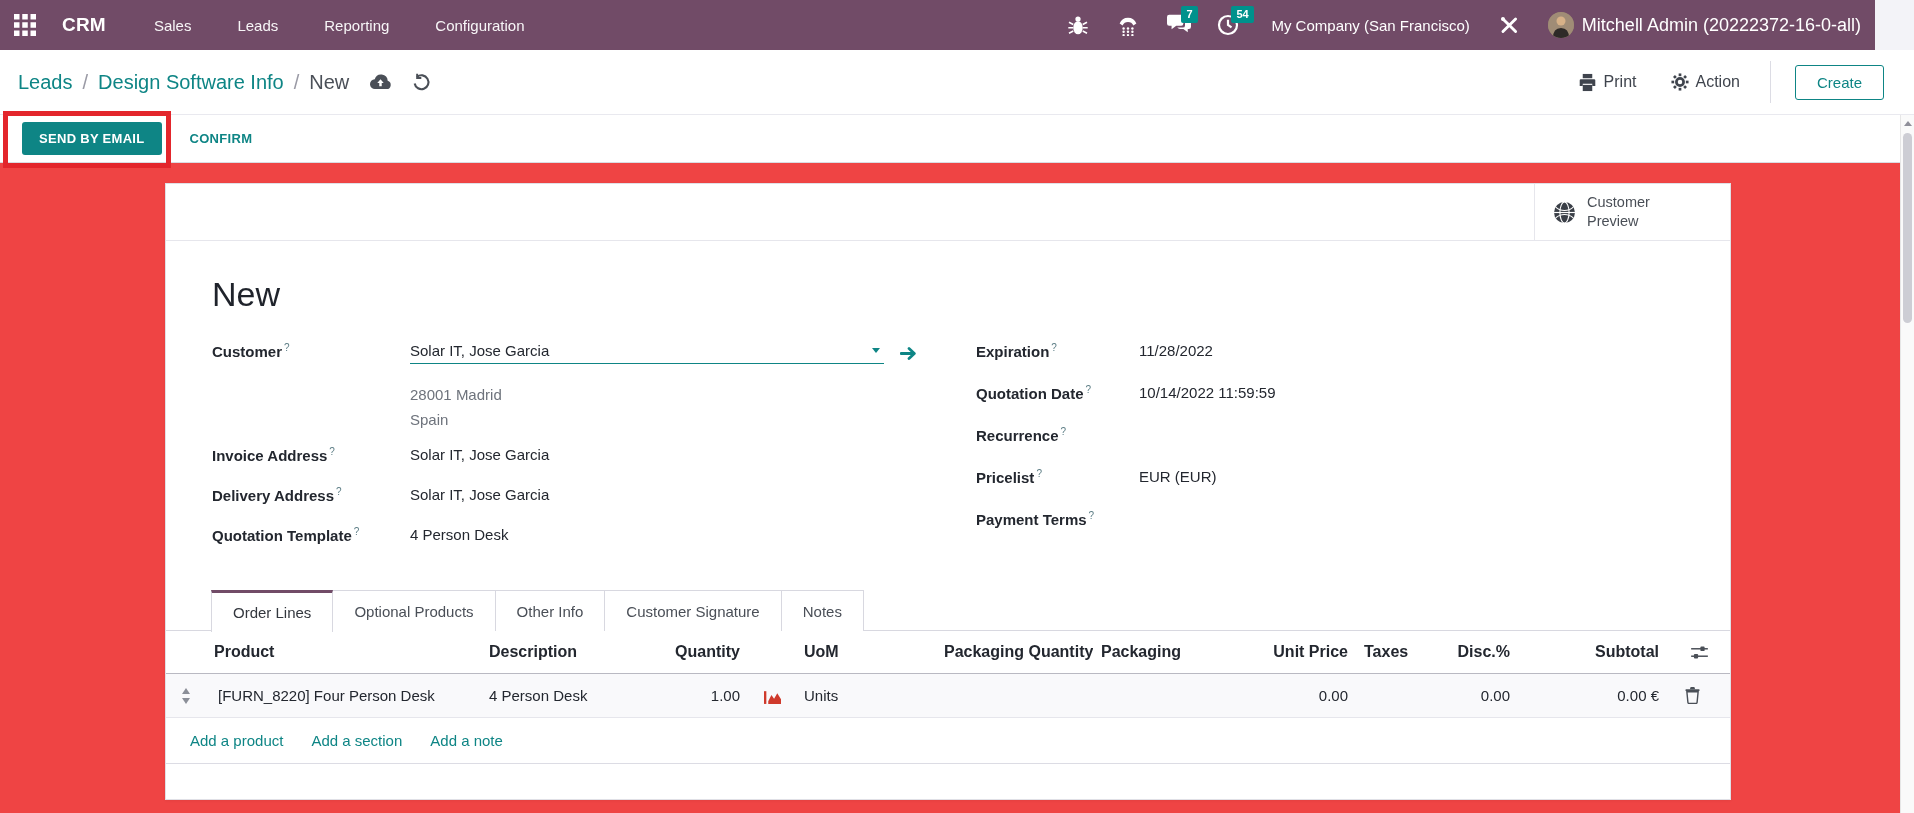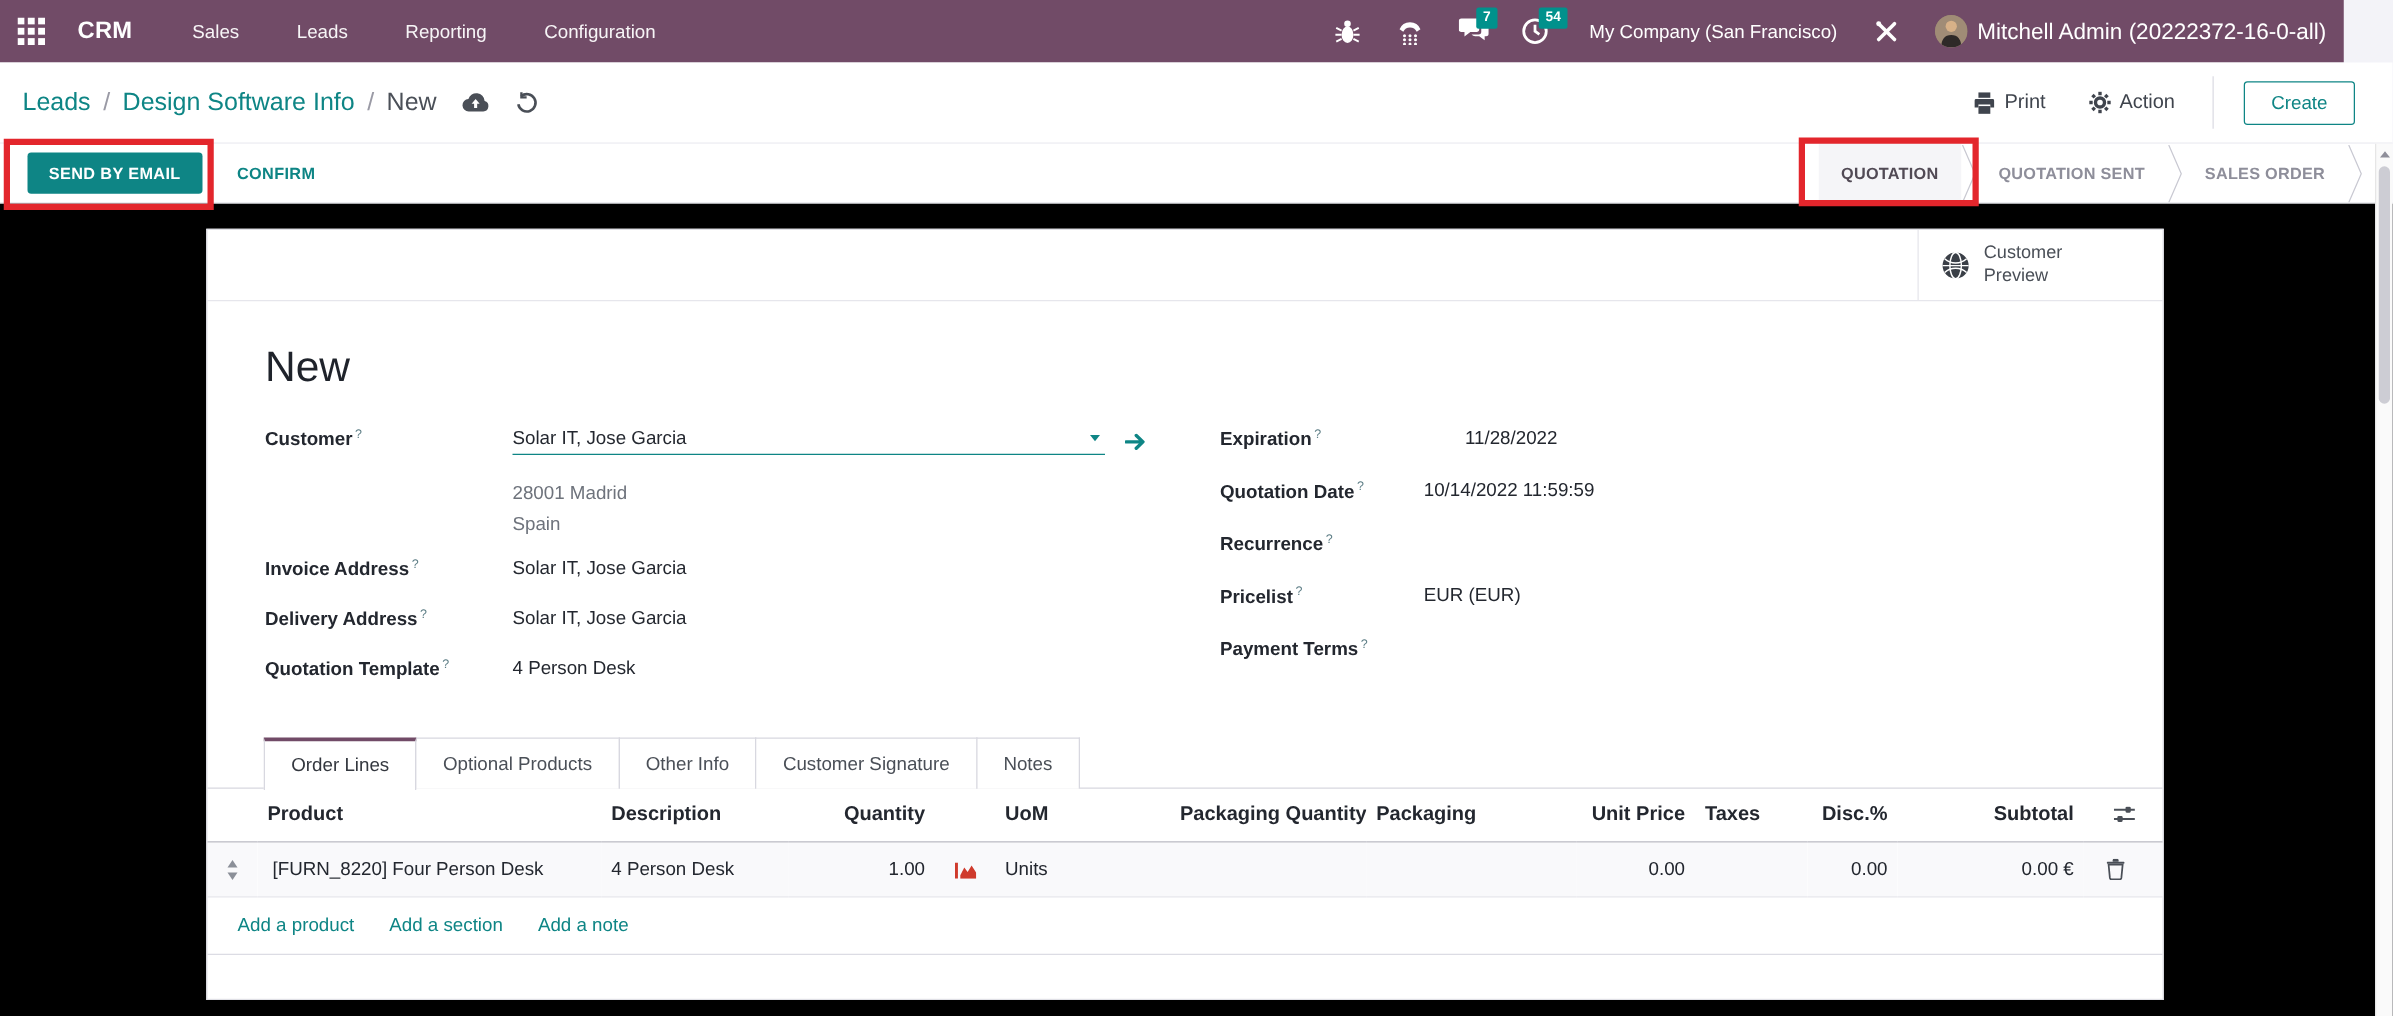--- a/index.html
+++ b/index.html
@@ -51,21 +51,21 @@
   .annotation { position:absolute; border:5px solid #E3262C; pointer-events:none; z-index:50; }
   .ann-send { inset:-11px -9px -13px -19px; }
   .ann-quote { inset:-5px -14px -2px -16px; }
   .statusbar { margin-left:auto; margin-right:24px; display:flex; align-items:center; height:48px; }
   .step { height:48px; display:flex; align-items:center; padding:0 18px; font-size:13px;
     font-weight:600; letter-spacing:.2px; color:#8e8e9a; cursor:pointer; white-space:nowrap; }
   .step.active { color:#514a55; background:#f5f5f8; position:relative; }
   .chev { flex:0 0 auto; }
 
   
-  .content { position:absolute; left:0; top:163px; width:1914px; height:650px; background:#000000; }
+  .content { position:absolute; left:0; top:163px; width:1914px; height:650px; background:#ef4444; }
   .sheet { position:absolute; left:165px; top:20px; width:1566px; height:617px; background:#fff;
     border:1px solid #e0e0e6; box-shadow:0 1px 3px rgba(0,0,0,.05); }
   .sheet-strip { height:57px; border-bottom:1px solid #e6e6ec; display:flex; }
   .strip-spacer { flex:1; }
   .cust-preview { width:196px; border-left:1px solid #e6e6ec; display:flex; align-items:center;
     padding-left:18px; gap:11px; cursor:pointer; }
   .cust-preview-txt { font-size:14.5px; color:#4a4f57; line-height:1.3; }
 
   .form-body { padding:34px 40px 0 46px; }
   .sheet-title { font-size:34px; font-weight:500; color:#1f232b; margin-bottom:28px; }
@@ -263,41 +263,20 @@
   </div>
 </div>
 
 <div class="row2">
   <div class="send-wrap">
     <button class="btn-primary">SEND BY EMAIL</button>
     <div class="annotation ann-send"></div>
   </div>
   <button class="btn-flat">CONFIRM</button>
 
-  <div class="statusbar">
-    <div class="step active">
-      <span>QUOTATION</span>
-      <div class="annotation ann-quote"></div>
-    </div>
-    <svg class="chev" width="12" height="46" viewBox="0 0 12 46" fill="none" stroke="#c9c9d2">
-        <path d="M1 0l10 23L1 46"></path>
-      </svg>
-    <div class="step">
-      <span>QUOTATION SENT</span>
-    </div>
-    <svg class="chev" width="12" height="46" viewBox="0 0 12 46" fill="none" stroke="#c9c9d2">
-        <path d="M1 0l10 23L1 46"></path>
-      </svg>
-    <div class="step">
-      <span>SALES ORDER</span>
-    </div>
-    <svg class="chev" width="12" height="46" viewBox="0 0 12 46" fill="none" stroke="#c9c9d2">
-        <path d="M1 0l10 23L1 46"></path>
-      </svg>
-  </div>
 </div>
 
 <div class="content">
   <div class="sheet">
 
     <div class="sheet-strip">
       <div class="strip-spacer"></div>
       <div class="cust-preview">
         <span>
           <svg viewBox="0 0 22 22" width="23" height="23">
@@ -347,21 +326,21 @@
             <span class="f-label"><span>Delivery Address</span><span class="sup">?</span></span>
             <span class="f-value">Solar IT, Jose Garcia</span>
           </div>
           <div class="f-row">
             <span class="f-label"><span>Quotation Template</span><span class="sup">?</span></span>
             <span class="f-value">4 Person Desk</span>
           </div>
         </div>
 
         <div class="col-right">
-          <div class="f-row" style="margin-bottom:18px;gap:33px;">
+          <div class="f-row" style="margin-bottom:18px;">
             <span class="f-label-r"><span>Expiration</span><span class="sup">?</span></span>
             <span class="f-value">11/28/2022</span>
           </div>
           <div class="f-row" style="margin-bottom:18px;">
             <span class="f-label-r"><span>Quotation Date</span><span class="sup">?</span></span>
             <span class="f-value">10/14/2022 11:59:59</span>
           </div>
           <div class="f-row" style="margin-bottom:18px;">
             <span class="f-label-r"><span>Recurrence</span><span class="sup">?</span></span>
             <span class="f-value"></span>

